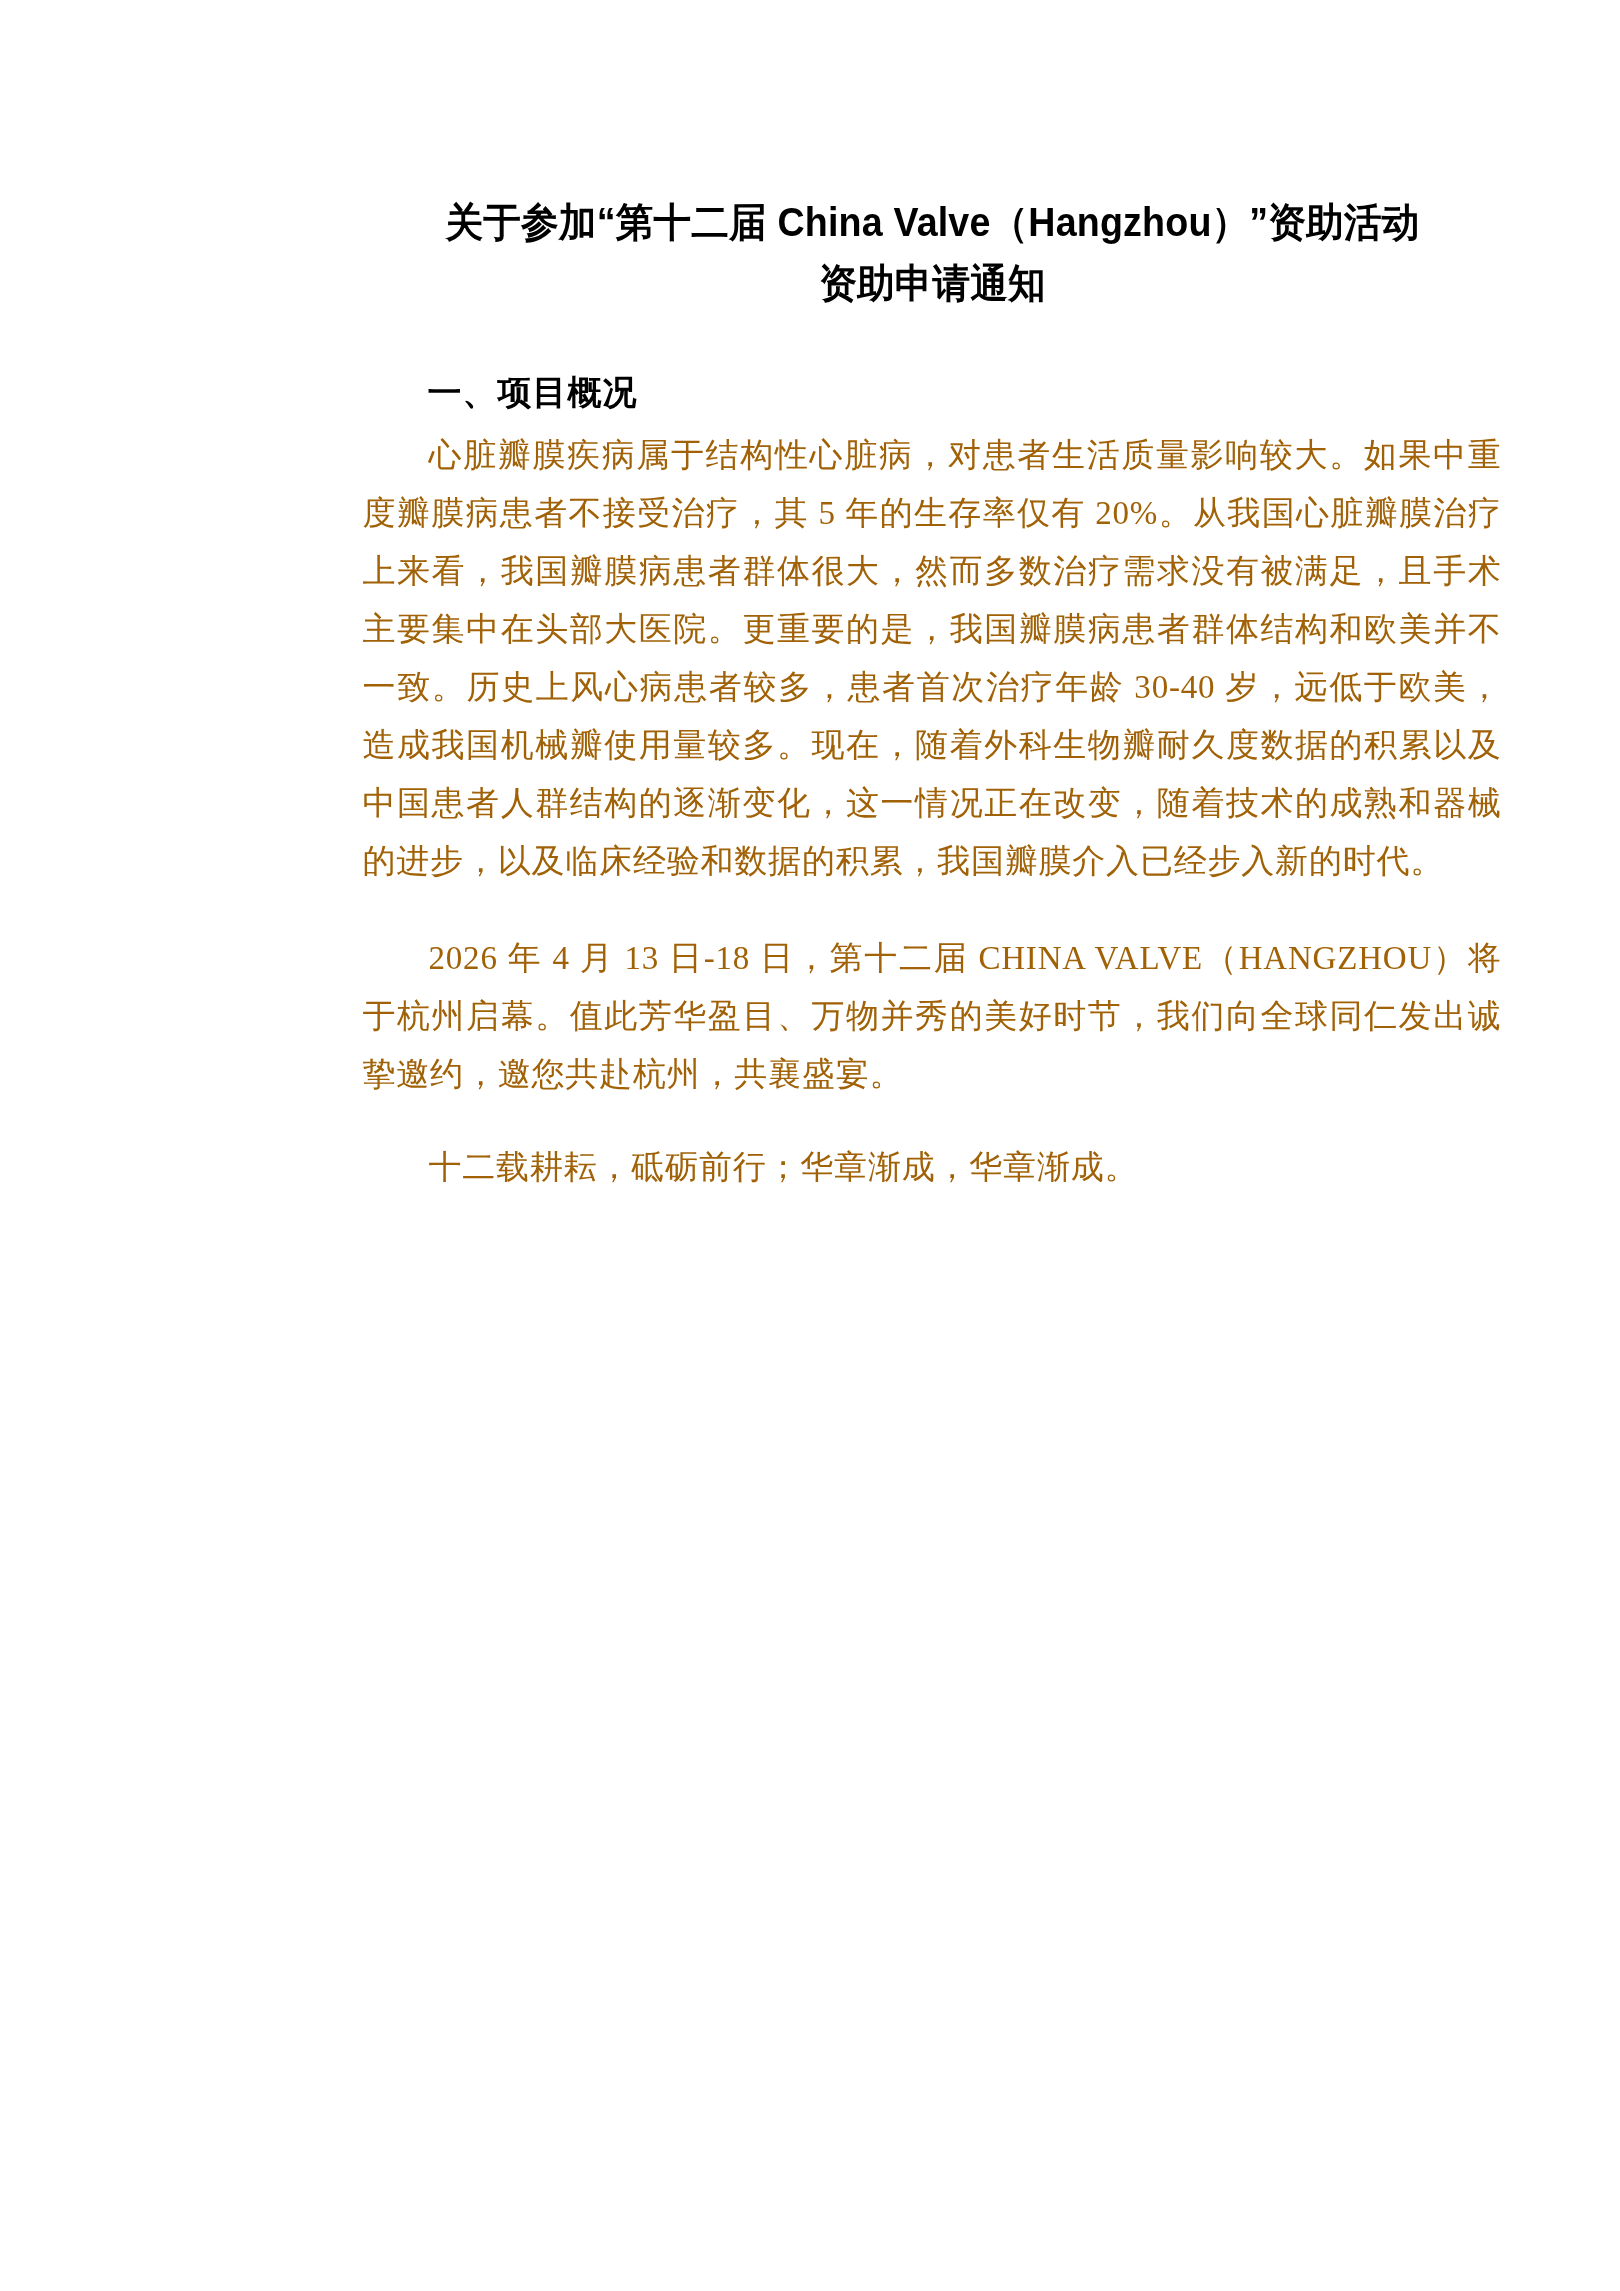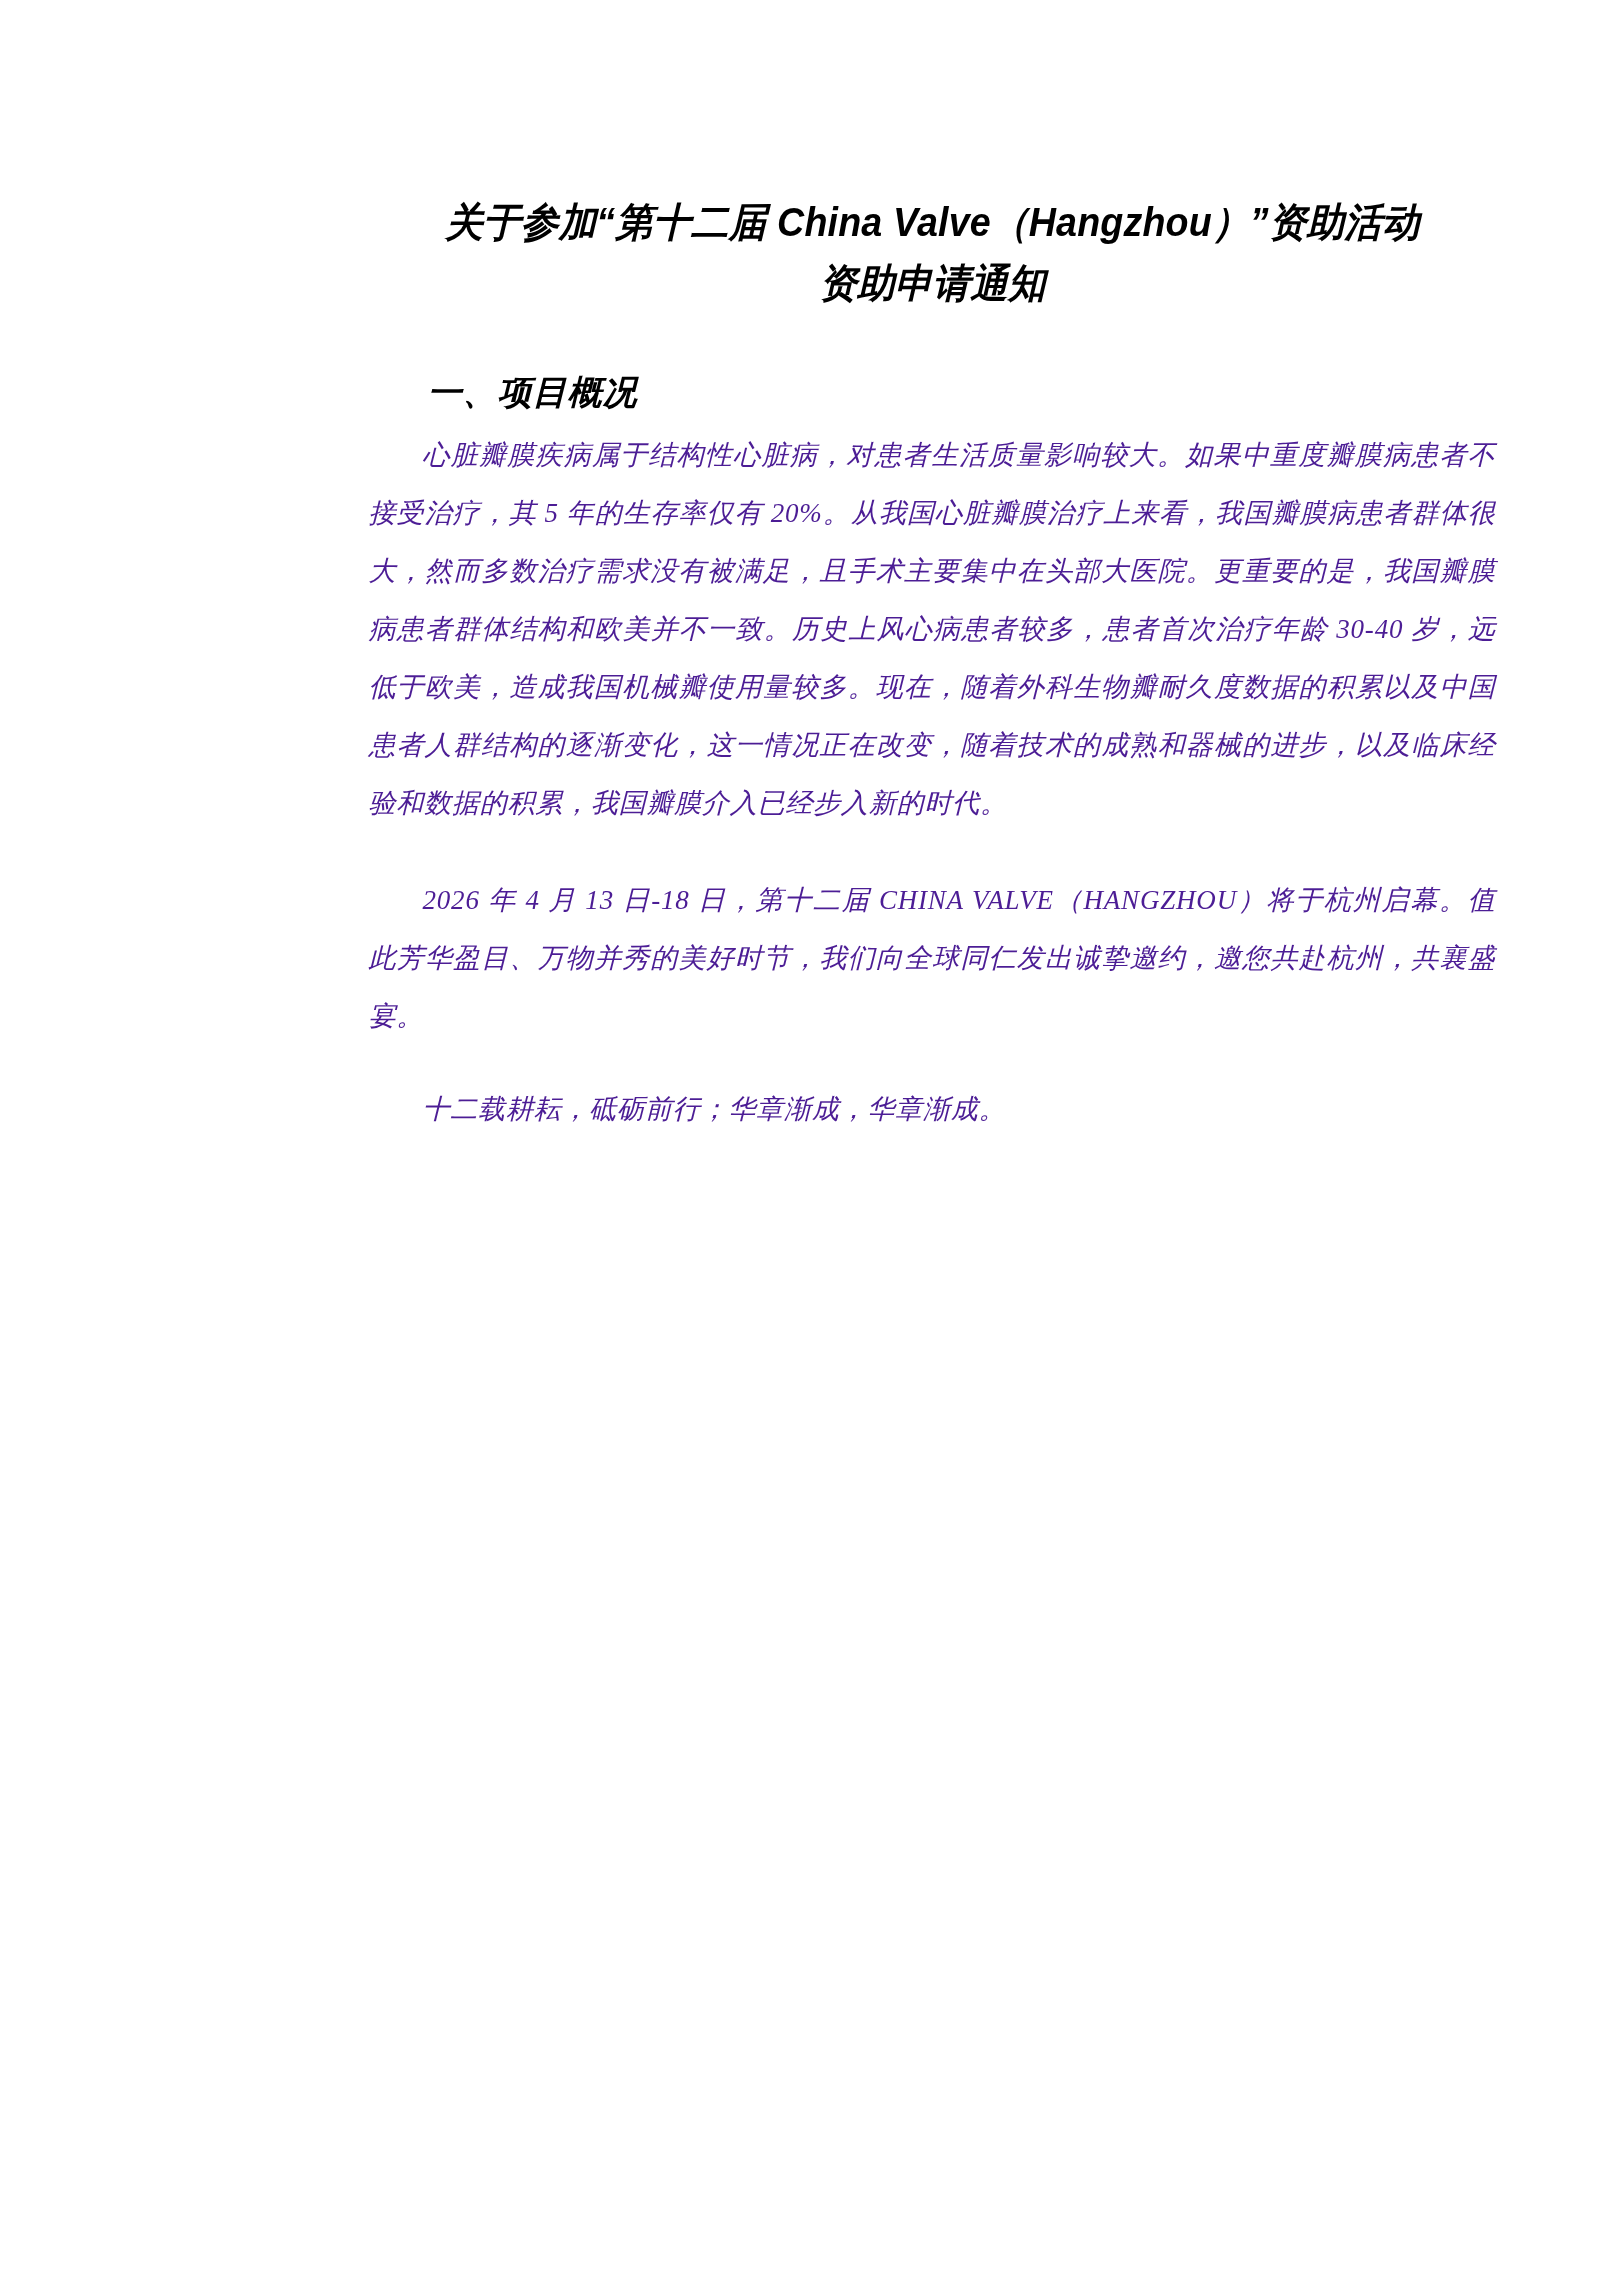--- a/index.html
+++ b/index.html
@@ -13,21 +13,20 @@
     color: #000000;
   }
   .page {
     position: relative;
     width: 1379px;
     height: 2292px;
     background: #ffffff;
     margin: 0 auto;
     overflow: hidden;
     box-sizing: border-box;
-    font-style: italic;
   }
   .content {
     position: absolute;
     left: 238px;
     top: 192px;
     width: 1147px;
   }
 
   
   .doc-title {
@@ -58,28 +57,28 @@
     line-height: 1.5;
     margin: 8px;
     padding-left: 61px;
     margin-top: 53px;
     letter-spacing: 1px;
   }
 
   
   .para {
     font-family: "Liberation Serif", "DejaVu Serif", serif;
-    font-size: 27px;
+    font-size: 33px;
     line-height: 58px;
     text-align: justify;
     text-justify: inter-ideograph;
-    margin: 10px;
+    margin: 4px;
     text-indent: 2em;
     letter-spacing: 0.8px;
-    color: #4c1d95;
+    color: #a16207;
   }
   .para.gap-sm { margin-top: 5.9px; }
   .para.gap-md { margin-top: 35px; }
   .para.gap-lg { margin-top: 39px; }
 </style>
 </head>
 <body>
 
 <div class="page">
   <div class="content">

